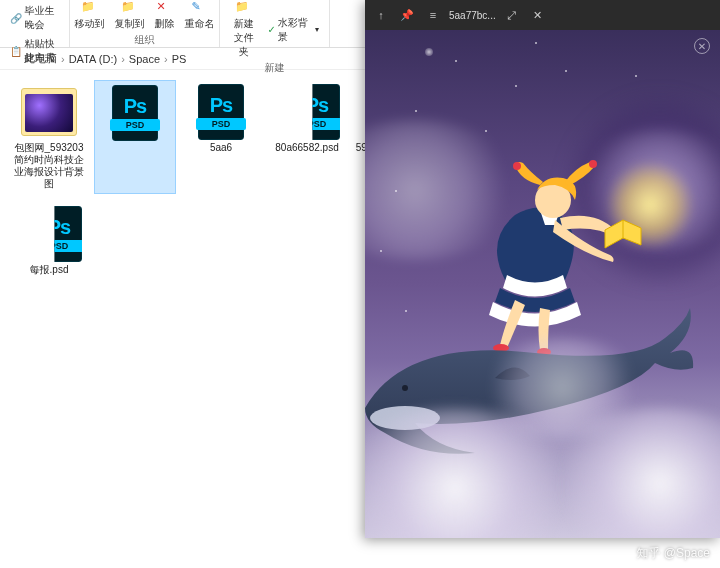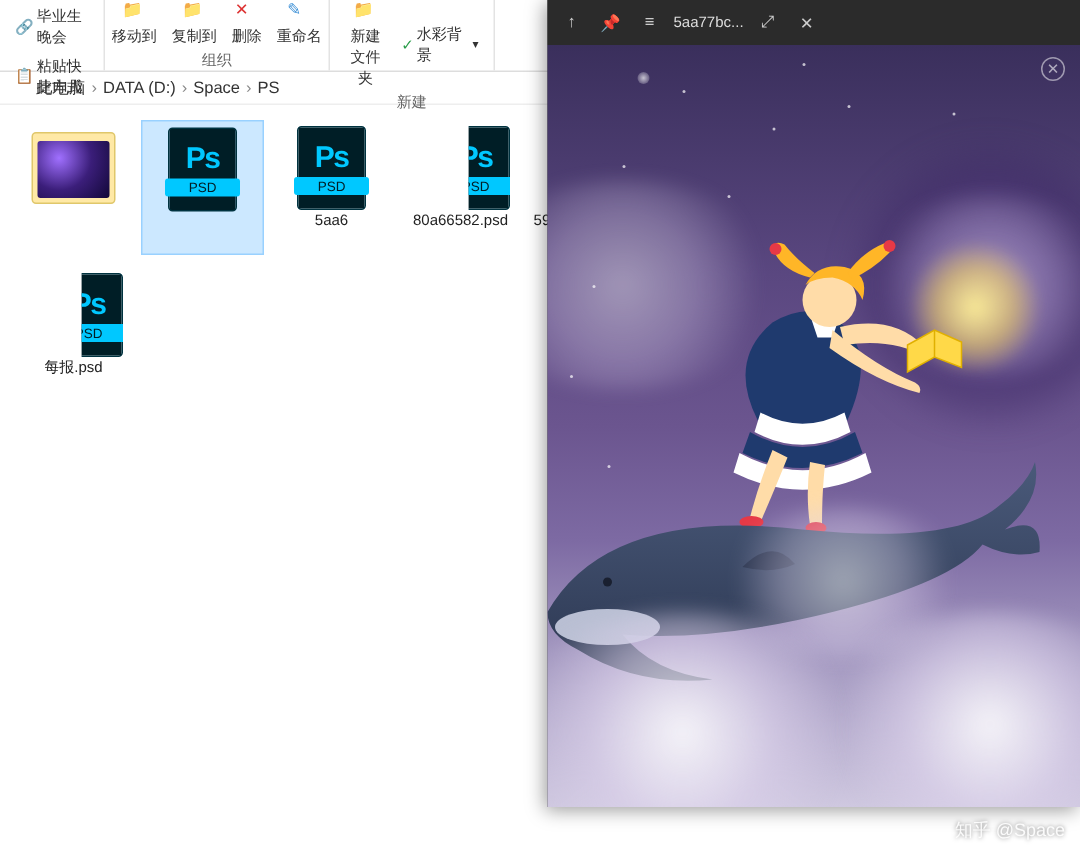--- a/index.html
+++ b/index.html
@@ -23,21 +23,21 @@
 
 
 .file-area { padding: 10px 8px; display: flex; flex-wrap: wrap; gap: 8px 4px; align-content: flex-start; width: 100%; }
 .file-item { width: 82px; display: flex; flex-direction: column; align-items: center; gap: 2px; padding: 4px 2px; }
 .file-item.selected { background: #cce8ff; border: 1px solid #99d1ff; }
 .file-icon { width: 56px; height: 56px; display: flex; align-items: center; justify-content: center; }
 .file-label { font-size: 10px; color: #222; text-align: center; line-height: 1.2; word-break: break-all; max-height: 48px; overflow: hidden; }
 
 .psd-badge { width: 46px; height: 56px; background: linear-gradient(#001e26,#001e26); border-radius: 3px; display: flex; flex-direction: column; align-items: center; justify-content: center; color: #00c8ff; border: 1px solid #003340; position: relative; }
 .psd-badge .ps { font-weight: bold; font-size: 20px; letter-spacing: -1px; }
-.psd-badge .psd { background: #00c8ff; color: #001e26; font-size: 9px; font-weight: normal; padding: 1px 16px; border-radius: 2px; margin-top: 1px; }
+.psd-badge .psd { background: #00c8ff; color: #001e26; font-size: 9px; font-weight: bold; padding: 1px 16px; border-radius: 2px; margin-top: 1px; }
 
 .folder-thumb { width: 56px; height: 48px; position: relative; }
 .folder-thumb::before { content: ""; position: absolute; inset: 0; background: #ffe9a6; border: 1px solid #e0c76b; border-radius: 3px; }
 .folder-thumb .inner { position: absolute; left: 4px; top: 6px; right: 4px; bottom: 4px; border-radius: 2px; background-size: cover; }
 .folder-thumb .galaxy { background: radial-gradient(circle at 30% 30%, #a070ff 0%, #3b1e7a 50%, #120838 100%); }
 .folder-thumb .watercolor { background: linear-gradient(135deg,#b84dff 0%,#4d9dff 50%,#ff9a4d 100%); }
 
 
 .preview { position: absolute; top: 0; right: 0; width: 355px; height: 538px; background: #2b2b2b; box-shadow: -2px 2px 12px rgba(0,0,0,0.4); }
 .preview-titlebar { height: 30px; background: #2b2b2b; display: flex; align-items: center; padding: 0 6px; gap: 6px; color: #ccc; font-size: 11px; }
@@ -135,20 +135,21 @@
   <span>PS</span>
 </div>
 
 <div class="file-area" id="file-area">
     <div class="file-item">
       <div class="file-icon">
         <div class="folder-thumb">
           <div class="inner galaxy"></div>
         </div>
       </div>
+      <div class="file-label">包图网_593203简约时尚科技企业海报设计背景图</div>
     </div>
     <div class="file-item selected">
       <div class="file-icon">
         <div class="psd-badge">
           <div class="ps">Ps</div>
           <div class="psd">PSD</div>
         </div>
       </div>
     </div>
     <div class="file-item">

